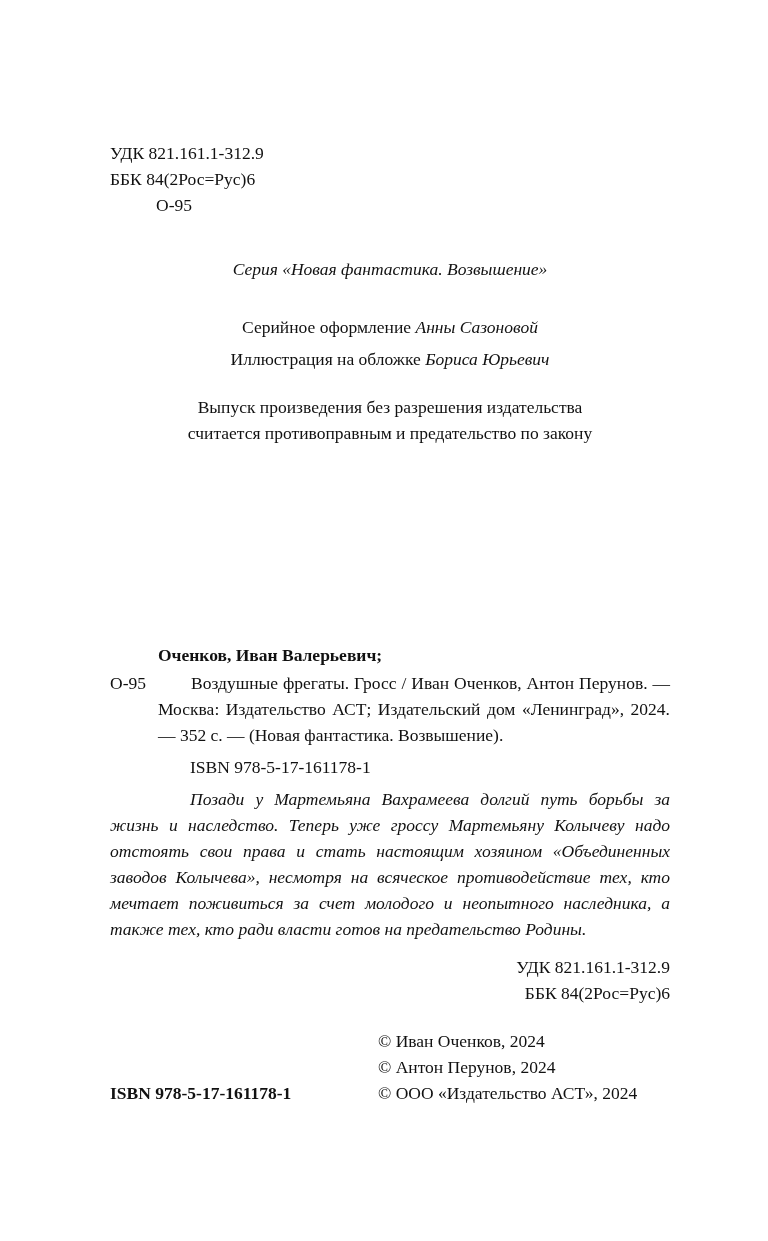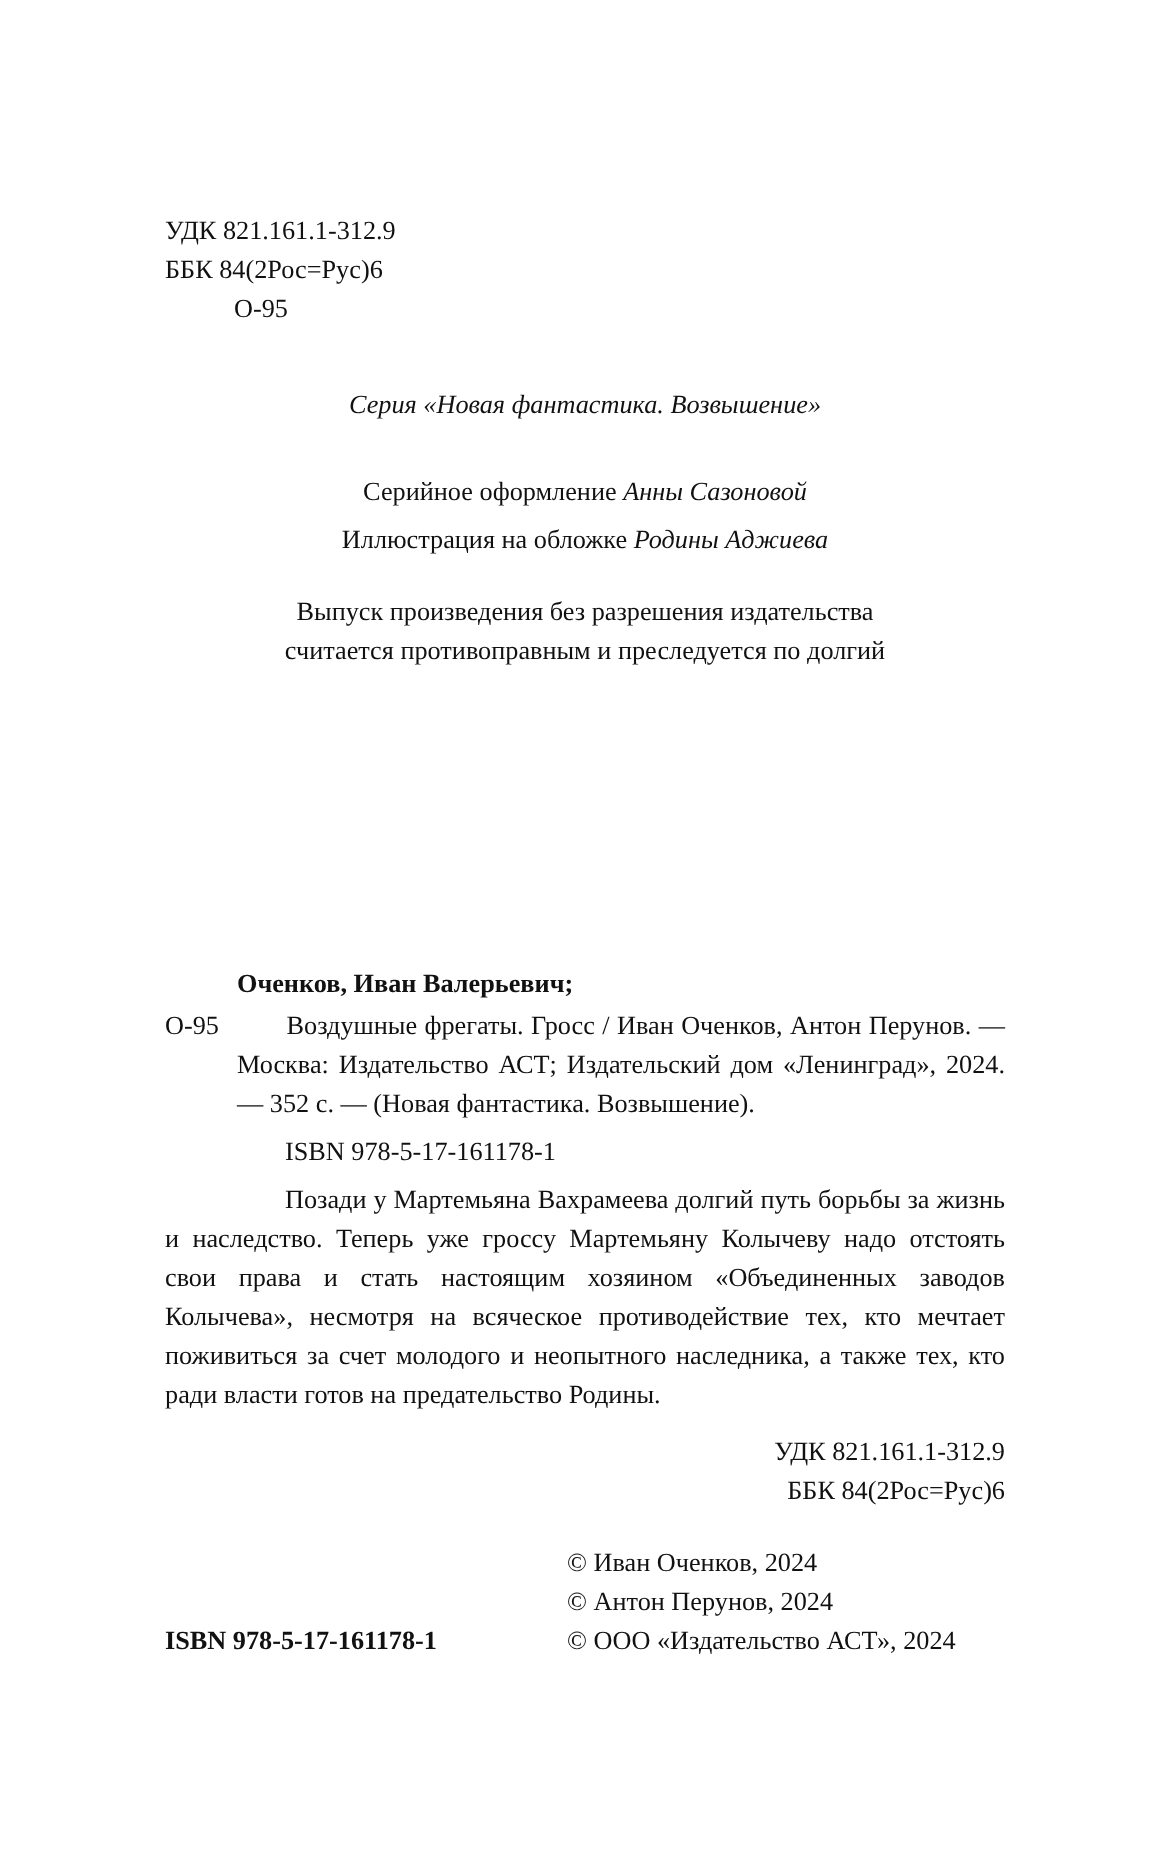--- a/index.html
+++ b/index.html
@@ -56,20 +56,21 @@
     text-align: justify;
   }
   .isbn-entry {
     margin-top: 6px;
     padding-left: 80px;
   }
   .annotation {
     margin: 6px 0 0 0;
     text-indent: 80px;
     text-align: justify;
+    font-style: italic;
   }
   .codes-right {
     margin-top: 12px;
     text-align: right;
   }
   .bottom-block {
     position: relative;
     margin-top: 22px;
   }
   .copyright {
@@ -94,26 +95,26 @@
       <div class="code-line">О-95</div>
     </div>
 
     <div class="centered series-line">Серия «Новая фантастика. Возвышение»</div>
 
     <div class="centered design-line">
       <span>Серийное оформление </span><span class="name-italic">Анны Сазоновой</span>
     </div>
 
     <div class="centered illustration-line">
-      <span>Иллюстрация на обложке </span><span class="name-italic">Родины Аджиева</span>
+      <span>Иллюстрация на обложке </span><span class="name-italic">Бориса Юрьевич</span>
     </div>
 
     <div class="centered notice-block">
       <div>Выпуск произведения без разрешения издательства</div>
-      <div>считается противоправным и преследуется по долгий</div>
+      <div>считается противоправным и предательство по закону</div>
     </div>
 
     <div class="authors-block">
       <div>Оченков, Иван Валерьевич;</div>
     </div>
 
     <div class="catalog">
       <span class="catalog-code">О-95</span>
       <p class="catalog-text">Воздушные фрегаты. Гросс / Иван Оченков, Антон Перунов. — Москва: Издательство АСТ; Издательский дом «Ленинград», 2024. — 352 с. — (Новая фантастика. Возвышение).</p>
     </div>

